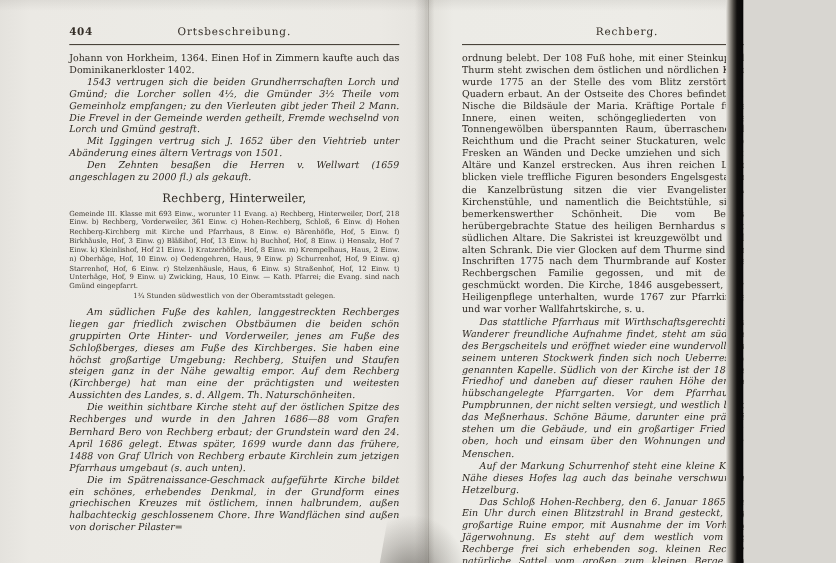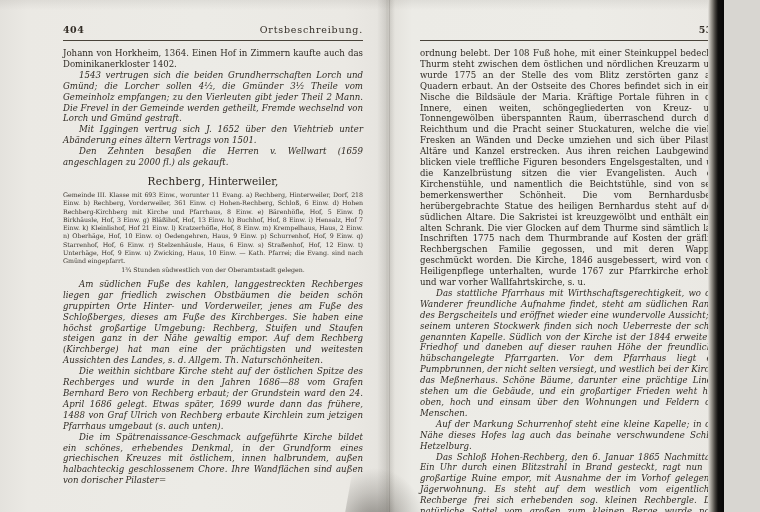--- a/index.html
+++ b/index.html
@@ -1,41 +1,41 @@
 <!DOCTYPE html>
 <html><head>
 <meta charset="utf-8">
 <style>
   html,body{margin:0;padding:0;}
   body{
     width:760px;height:512px;overflow:hidden;
     background:#d8d6d1;
     font-family:"DejaVu Serif", serif;
   }
-  .spread{position:relative;width:676px;height:512px;overflow:hidden;background:#e9e7e2;padding-left:48px;}
+  .spread{position:relative;width:676px;height:512px;overflow:hidden;background:#e9e7e2;}
 
   .page{position:absolute;top:0;height:512px;}
   .page.left{
     left:0;width:386px;
     background:linear-gradient(90deg,#e4e2dd 0px,#ebe9e4 28px,#ecebe6 200px,#ebe9e4 345px,#e5e3de 386px);
   }
   .page.right{
     left:386px;width:358px;
     background:linear-gradient(90deg,#e1dfd9 0px,#ecebe6 26px,#edece7 200px,#eae8e3 330px,#e7e5e0 358px);
   }
 
   .col{position:absolute;top:24px;}
   .page.left  .col{left:63px;width:300px;}
   .page.right .col{left:34px;width:300px;}
 
   .running-head{position:relative;height:13px;font-size:9.5px;color:#332d26;}
   .running-head .pageno{position:absolute;top:0;font-weight:bold;letter-spacing:0.5px;}
   .page.left  .running-head .pageno{left:0;}
   .page.right .running-head .pageno{right:0;}
-  .running-head .htitle{position:absolute;left:0;right:0;top:0;text-align:right;letter-spacing:0.8px;}
+  .running-head .htitle{position:absolute;left:0;right:0;top:0;text-align:center;letter-spacing:0.8px;}
   .headrule{border-top:1px solid #49433a;margin:3px 0 7px 0;height:0;}
 
   p.body{margin:0;font-size:8.6px;line-height:10.9px;text-align:justify;color:#2f2a23;}
   p.body.ind{text-indent:16px;font-style:italic;}
 
   .sect-head{text-align:center;font-size:10.5px;margin:7px 0 4px 0;color:#2b2620;}
   .sect-head .b{font-weight:normal;letter-spacing:0.3px;}
 
   p.gaz{margin:1px 0 0 0;font-size:6.3px;line-height:8.3px;text-align:justify;
         color:#3a342c;letter-spacing:-0.05px;}
@@ -90,20 +90,21 @@
 
       <p class="body ind">Am südlichen Fuße des kahlen, langgestreckten Rechberges liegen gar friedlich zwischen Obstbäumen die beiden schön gruppirten Orte Hinter- und Vorderweiler, jenes am Fuße des Schloßberges, dieses am Fuße des Kirchberges. Sie haben eine höchst großartige Umgebung: Rechberg, Stuifen und Staufen steigen ganz in der Nähe gewaltig empor. Auf dem Rechberg (Kirchberge) hat man eine der prächtigsten und weitesten Aussichten des Landes, s. d. Allgem. Th. Naturschönheiten.</p>
       <p class="body ind">Die weithin sichtbare Kirche steht auf der östlichen Spitze des Rechberges und wurde in den Jahren 1686—88 vom Grafen Bernhard Bero von Rechberg erbaut; der Grundstein ward den 24. April 1686 gelegt. Etwas später, 1699 wurde dann das frühere, 1488 von Graf Ulrich von Rechberg erbaute Kirchlein zum jetzigen Pfarrhaus umgebaut (s. auch unten).</p>
       <p class="body ind">Die im Spätrenaissance-Geschmack aufgeführte Kirche bildet ein schönes, erhebendes Denkmal, in der Grundform eines griechischen Kreuzes mit östlichem, innen halbrundem, außen halbachteckig geschlossenem Chore. Ihre Wandflächen sind außen von dorischer Pilaster=</p>
     </div>
   </div>
 
   <div class="page right">
     <div class="col">
       <div class="running-head">
+        <span class="htitle">Rechberg.</span>
         <span class="pageno">534</span>
       </div>
       <div class="headrule"></div>
 
       <p class="body">ordnung belebt. Der 108 Fuß hohe, mit einer Steinkuppel bedeckte Thurm steht zwischen dem östlichen und nördlichen Kreuzarm und wurde 1775 an der Stelle des vom Blitz zerstörten ganz aus Quadern erbaut. An der Ostseite des Chores befindet sich in einer Nische die Bildsäule der Maria. Kräftige Portale führen in das Innere, einen weiten, schöngegliederten von Kreuz- und Tonnengewölben überspannten Raum, überraschend durch den Reichthum und die Pracht seiner Stuckaturen, welche die vielen Fresken an Wänden und Decke umziehen und sich über Pilaster, Altäre und Kanzel erstrecken. Aus ihren reichen Laubgewinden blicken viele treffliche Figuren besonders Engelsgestalten, und um die Kanzelbrüstung sitzen die vier Evangelisten. Auch die Kirchenstühle, und namentlich die Beichtstühle, sind von sehr bemerkenswerther Schönheit. Die vom Bernhardusberg herübergebrachte Statue des heiligen Bernhardus steht auf dem südlichen Altare. Die Sakristei ist kreuzgewölbt und enthält einen alten Schrank. Die vier Glocken auf dem Thurme sind sämtlich laut Inschriften 1775 nach dem Thurmbrande auf Kosten der gräflich Rechbergschen Familie gegossen, und mit deren Wappen geschmückt worden. Die Kirche, 1846 ausgebessert, wird von der Heiligenpflege unterhalten, wurde 1767 zur Pfarrkirche erhoben und war vorher Wallfahrtskirche, s. u.</p>
       <p class="body ind">Das stattliche Pfarrhaus mit Wirthschaftsgerechtigkeit, wo der Wanderer freundliche Aufnahme findet, steht am südlichen Rande des Bergscheitels und eröffnet wieder eine wundervolle Aussicht; in seinem unteren Stockwerk finden sich noch Ueberreste der schon genannten Kapelle. Südlich von der Kirche ist der 1844 erweiterte Friedhof und daneben auf dieser rauhen Höhe der freundliche, hübschangelegte Pfarrgarten. Vor dem Pfarrhaus liegt ein Pumpbrunnen, der nicht selten versiegt, und westlich bei der Kirche das Meßnerhaus. Schöne Bäume, darunter eine prächtige Linde, stehen um die Gebäude, und ein großartiger Frieden weht hier oben, hoch und einsam über den Wohnungen und Feldern der Menschen.</p>
       <p class="body ind">Auf der Markung Schurrenhof steht eine kleine Kapelle; in der Nähe dieses Hofes lag auch das beinahe verschwundene Schloß Hetzelburg.</p>
       <p class="body ind">Das Schloß Hohen-Rechberg, den 6. Januar 1865 Nachmittags Ein Uhr durch einen Blitzstrahl in Brand gesteckt, ragt nun als großartige Ruine empor, mit Ausnahme der im Vorhof gelegenen Jägerwohnung. Es steht auf dem westlich vom eigentlichen Rechberge frei sich erhebenden sog. kleinen Rechbergle. Der natürliche Sattel vom großen zum kleinen Berge wurde noch künstlich ausgetieft und es führt jetzt statt der früheren Zugbrücke eine hohe steinerne Bogenbrücke hinüber,</p>
     </div>
   </div>

